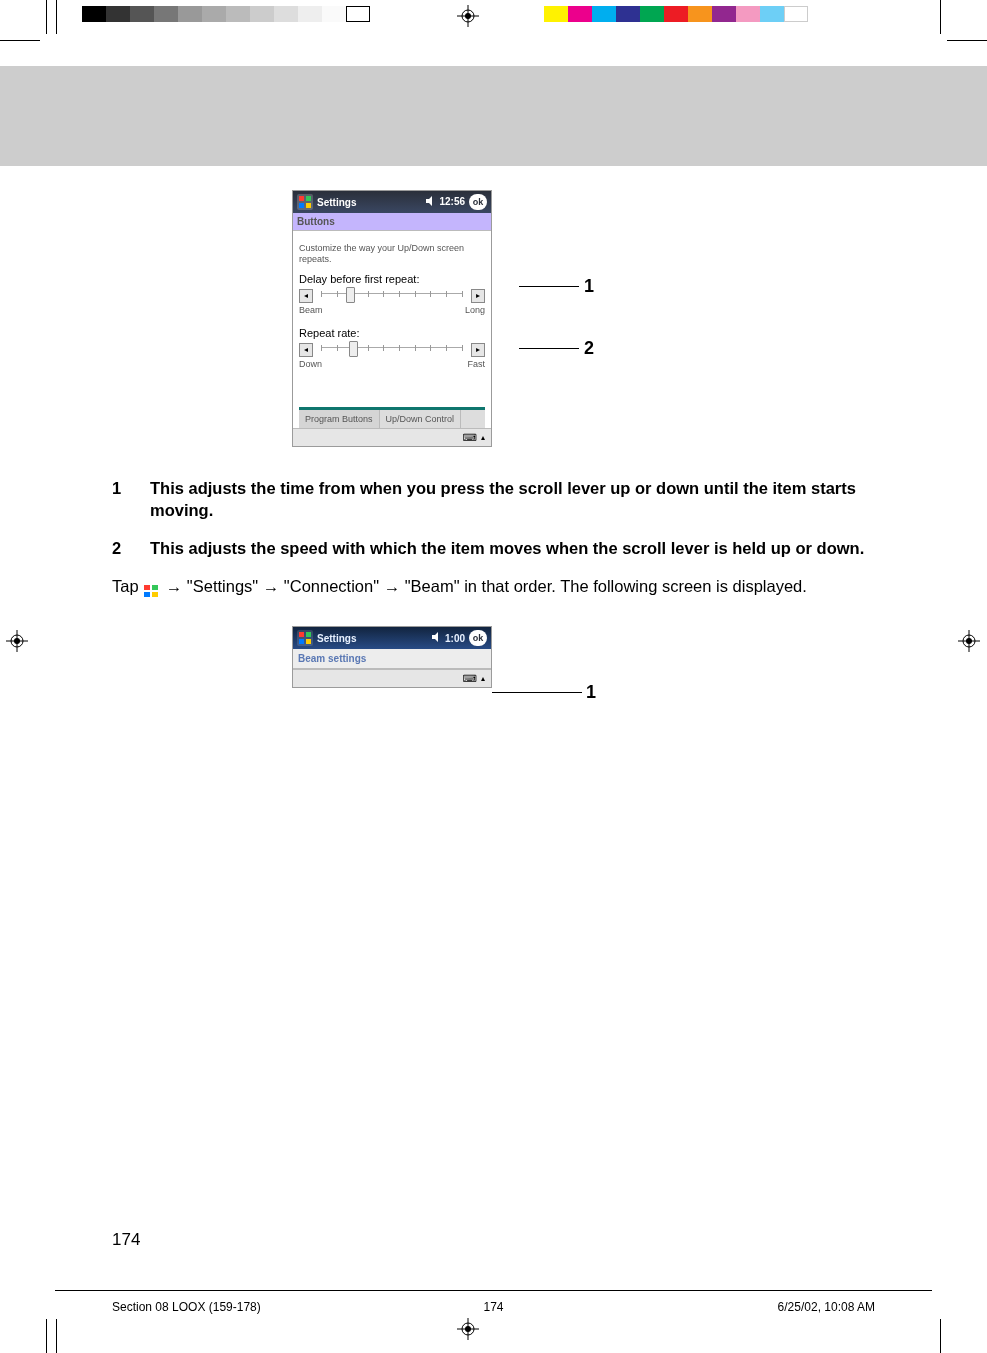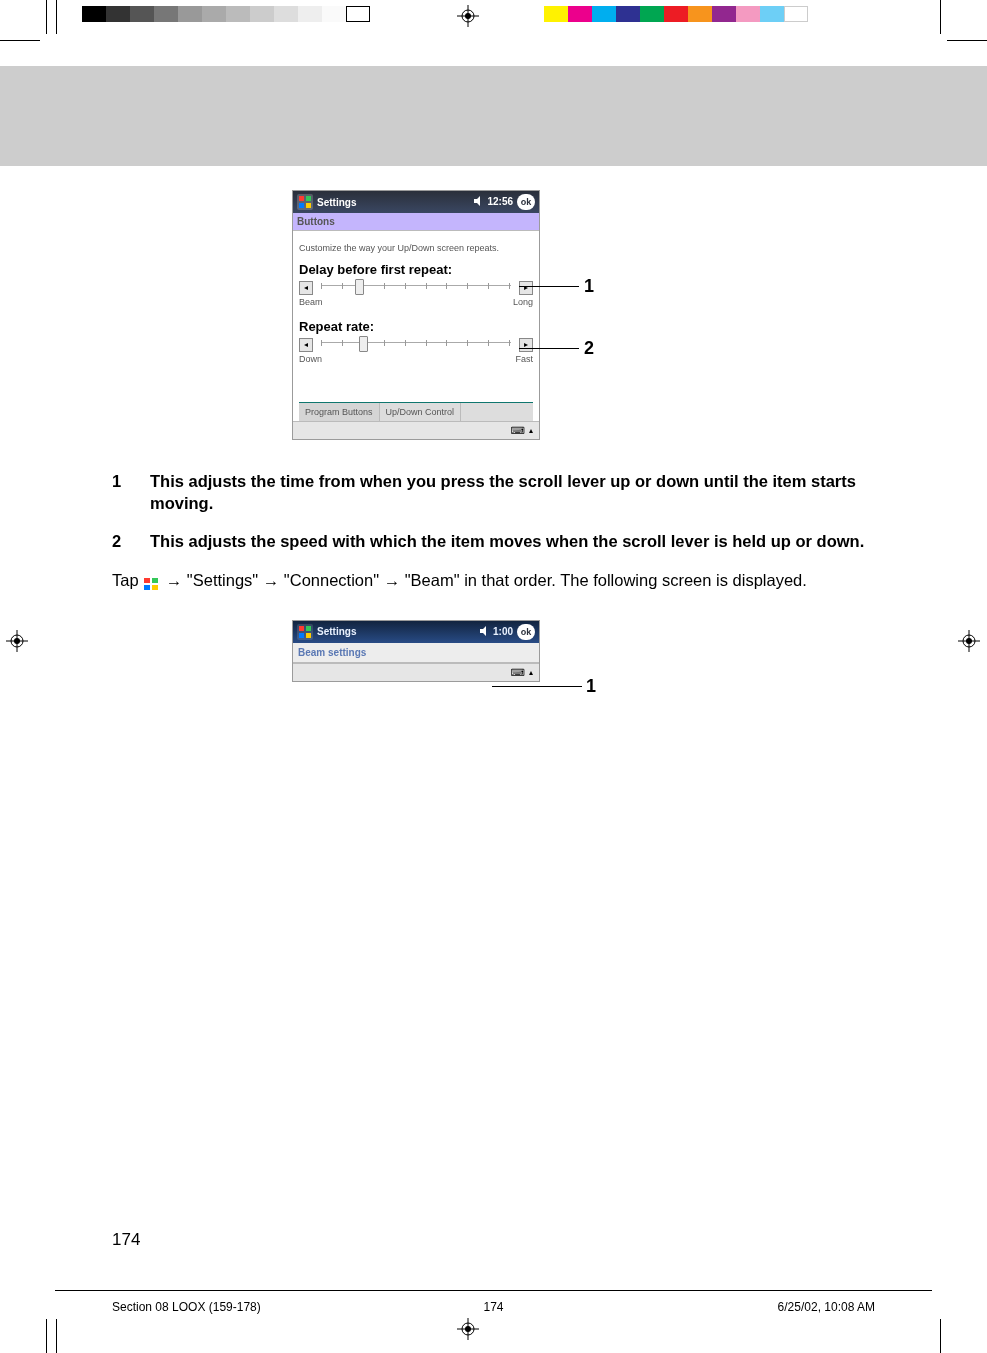--- a/index.html
+++ b/index.html
@@ -36,21 +36,21 @@
   .content {
     position: absolute;
     top: 190px;
     left: 112px;
     width: 770px;
   }
 
   
   .shot-wrap { margin-left: 180px; position: relative; }
   .pda {
-    width: 248px;
+    width: 200px;
     font-size: 10px;
     border: 1px solid #9b9b9b;
   }
   .titlebar {
     height: 22px;
     background: linear-gradient(180deg,#2a2f3a 0%,#3a4762 100%);
     color: #fff;
     display: flex; align-items: center; padding: 0 4px;
     position: relative;
   }
@@ -65,41 +65,41 @@
     width:18px;height:16px;border-radius:9px;background:#fff;color:#2a2f3a;
     font-size:9px;font-weight:bold;display:flex;align-items:center;justify-content:center;
     margin-left:4px;
   }
   .pda-body { background:#fff; padding:6px 6px 0 6px; }
   .heading-bar {
     background:#c4b5fd; border-bottom:1px solid #bbb;
     padding:3px 4px; font-weight:bold; color:#555; font-size:10px;
   }
   .desc { font-size:9px; color:#555; margin:6px 0 8px; line-height:1.2; }
-  .label-b { font-size:13px; font-weight:bold; color:#000; margin-bottom:4px; }
+  .label-b { font-size:11px; font-weight:normal; color:#000; margin-bottom:4px; }
   .slider-row { display:flex; align-items:center; gap:2px; }
   .arrowbtn {
     width:14px;height:14px;border:1px solid #888;background:#e6e6e6;
     font-size:8px;display:flex;align-items:center;justify-content:center;
   }
   .track {
     flex:1;height:14px;position:relative;
   }
   .track .ticks {
     position:absolute;left:6px;right:6px;top:50%;height:6px;transform:translateY(-50%);
     border-top:1px solid #aaa;
   }
   .track .tick { position:absolute;top:-3px;width:1px;height:6px;background:#999; }
   .track .thumb {
     position:absolute;top:-2px;width:9px;height:16px;background:#eee;border:1px solid #888;
     border-radius:1px;
   }
   .range-labels { display:flex; justify-content:space-between; font-size:9px; color:#555; margin-top:2px; }
   .tabs {
-    display:flex; font-size:9px; border-top:1px solid #0f766e; background:#ddd; margin-top:38px;
+    display:flex; font-size:9px; border-top:3px solid #0f766e; background:#ddd; margin-top:38px;
   }
   .tab { padding:4px 6px; border-right:1px solid #bbb; background:#ddd; color:#555; }
   .tab.active { background:#d5d5d5; }
   .sip-bar { height:18px; background:#e6e6e6; border-top:1px solid #bbb; display:flex; justify-content:flex-end; align-items:center; padding-right:6px; gap:4px; }
   .sip-bar .kbd { font-size:10px; }
   .sip-bar .caret { font-size:8px; }
 
   
   .callout-line { position:absolute; height:1px; background:#000; }
   .callout-num { position:absolute; font-weight:bold; font-size:18px; font-family: Arial, sans-serif; }

